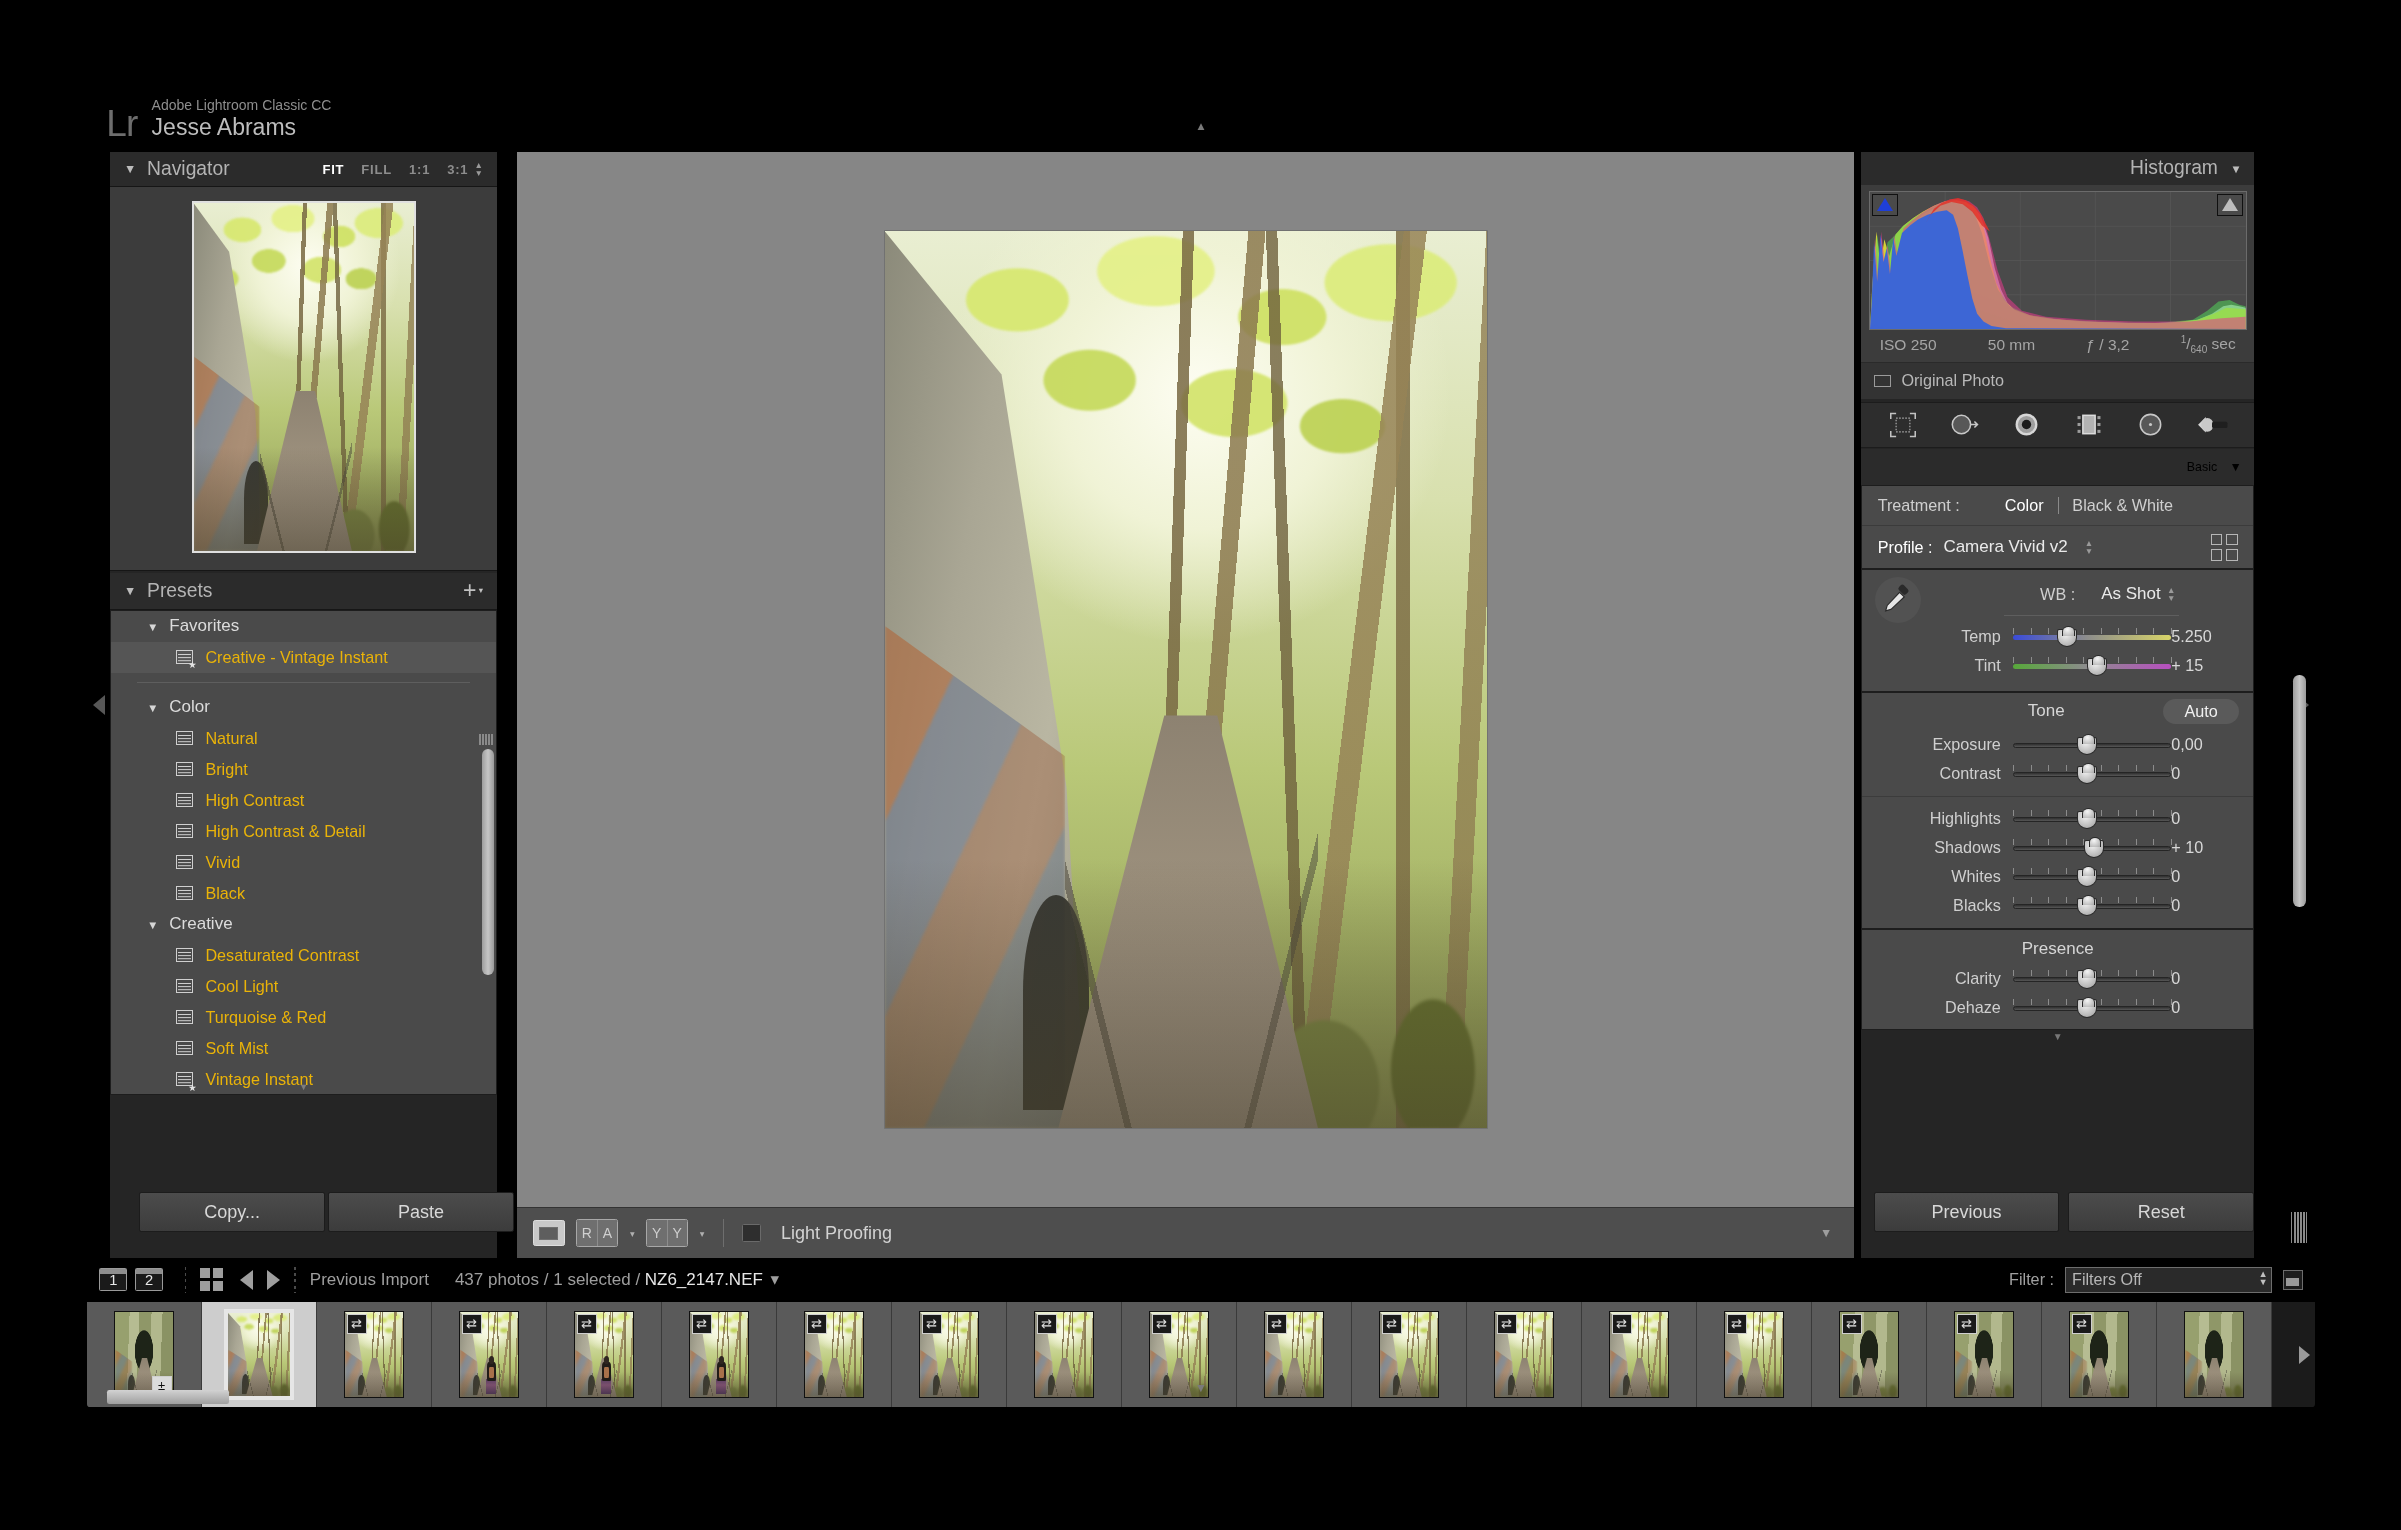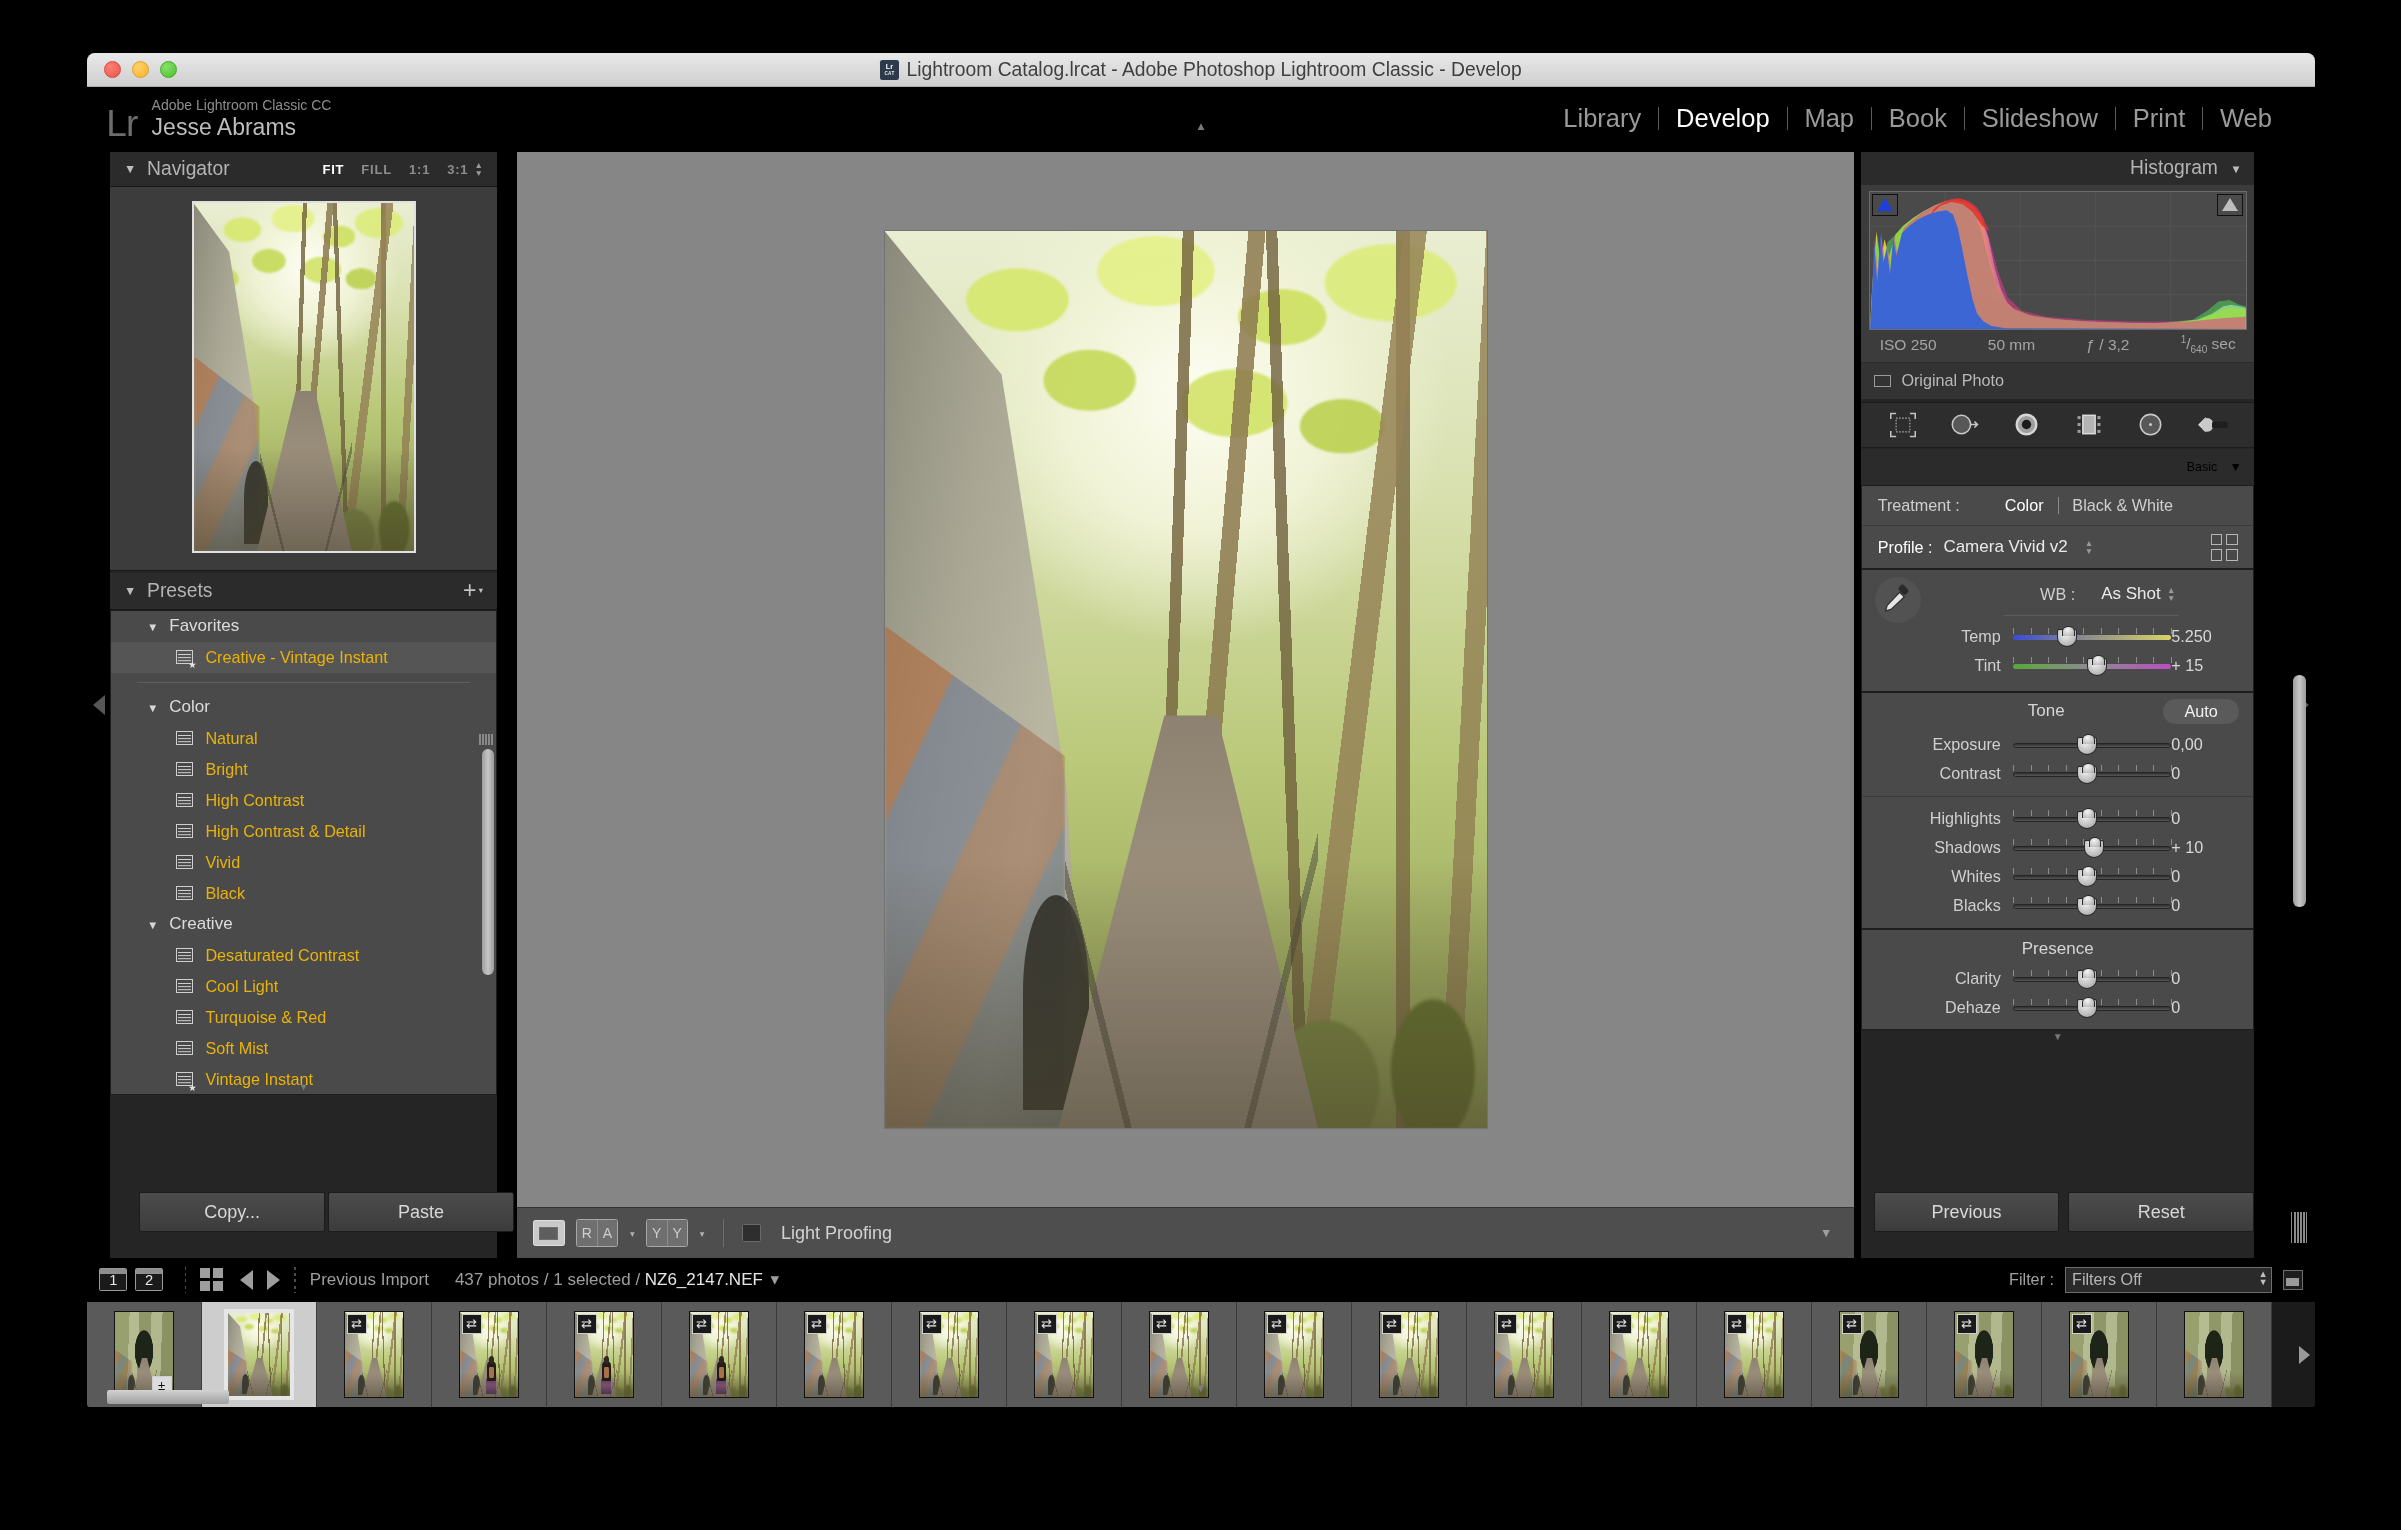--- a/index.html
+++ b/index.html
@@ -550,59 +550,30 @@
     position:absolute; left:14%; top:60%; width:72%; height:42%;
     background:linear-gradient(#5b3f63,#7a4f6c 40%,#4c3550);
   }
 </style>
 </head>
 <body>
 
 <div id="app">
  <div class="win">
 
-  <div class="titlebar">
-    <div class="traffic">
-      <div class="tl r"></div>
-      <div class="tl y"></div>
-      <div class="tl g"></div>
-    </div>
-    <div class="title-center">
-      <div class="lrcat-ico">
-        <span>Lr</span>
-        <i>CAT</i>
-      </div>
-      <div class="title-text">Lightroom Catalog.lrcat - Adobe Photoshop Lightroom Classic - Develop</div>
-    </div>
-  </div>
 
   <div class="topbar">
     <div class="topcollapse">▲</div>
     <div class="identity">
       <div class="lr-logo">Lr</div>
       <div class="id-txt">
         <div class="id-small">Adobe Lightroom Classic CC</div>
         <div class="id-name">Jesse Abrams</div>
       </div>
     </div>
-    <div class="modules" id="modules">
-          <div class="mod">Library</div>
-          <div class="mod-sep"></div>
-          <div class="mod active">Develop</div>
-          <div class="mod-sep"></div>
-          <div class="mod">Map</div>
-          <div class="mod-sep"></div>
-          <div class="mod">Book</div>
-          <div class="mod-sep"></div>
-          <div class="mod">Slideshow</div>
-          <div class="mod-sep"></div>
-          <div class="mod">Print</div>
-          <div class="mod-sep"></div>
-          <div class="mod">Web</div>
-        </div>
   </div>
 
   <div class="mainrow">
 
     <div class="leftpanel">
       <div class="side-arrow l"></div>
       <div class="lp-inner">
 
         <div class="panel-head">
           <span class="ph-tri">▼</span>

